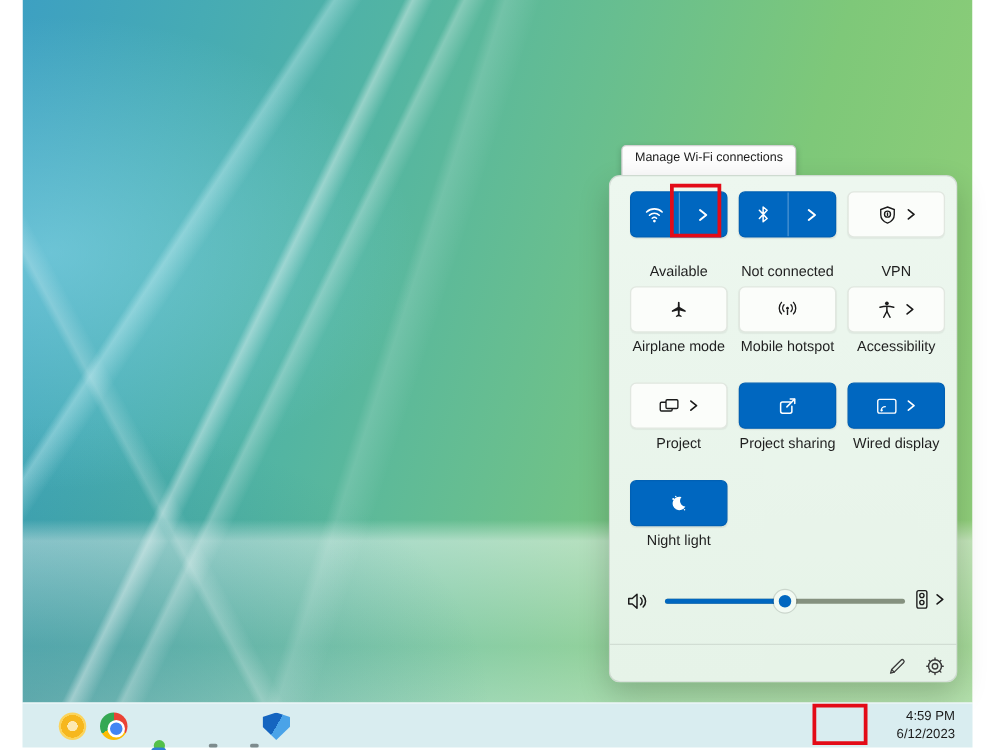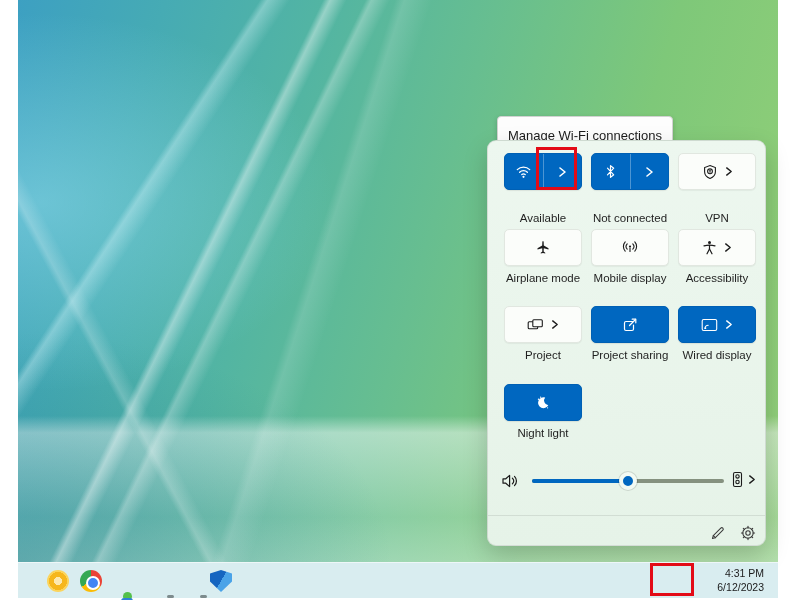--- a/index.html
+++ b/index.html
@@ -82,21 +82,21 @@
   
   .panel-divider { position:absolute; left:0; top:374px; width:100%; border-top:1px solid rgba(0,0,0,.09); }
   .footer-btn { position:absolute; top:382px; width:24px; height:20px; display:flex; align-items:center; justify-content:center; }
   .footer-pencil { left:217px; } .footer-gear { left:248px; }
 
   
   .tooltip {
     position:absolute; left:497px; top:116px; height:32px; padding:4px 10px;
     background:#fdfdfd; border:1px solid #d2d2d2; border-radius:4px;
     box-shadow:0 2px 5px rgba(0,0,0,.18);
-    font-size:13px; color:#1b1b1b; white-space:nowrap; display:flex; align-items:flex-end;
+    font-size:10px; color:#1b1b1b; white-space:nowrap; display:flex; align-items:flex-start;
   }
 
   
   .annotation { position:absolute; border:3px solid #e30b17; background:transparent; }
   .anno-wifi { left:536px; top:147px; width:41px; height:43px; }
   .anno-tray { left:650px; top:563px; width:44px; height:33px; }
 
   .white-strip-bottom { position:absolute; left:0; top:598px; width:800px; height:2px; background:#fff; }
   .white-strip-left  { position:absolute; left:0; top:0; width:18px; height:600px; background:#fff; }
   .white-strip-right { position:absolute; left:778px; top:0; width:22px; height:600px; background:#fff; }
@@ -206,21 +206,21 @@
         </svg>
       </span>
       <span class="inline-chev">
         <svg width="9" height="11" viewBox="0 0 10 12" fill="none" stroke="#1b1b1b" stroke-width="1.5" stroke-linecap="round" stroke-linejoin="round">
             <polyline points="3 2, 8 6, 3 10"></polyline>
           </svg>
       </span>
     </div>
 
     <div class="tile-label lab2 lcol1">Airplane mode</div>
-    <div class="tile-label lab2 lcol2">Mobile display</div>
+    <div class="tile-label lab2 lcol2">Mobile hotspot</div>
     <div class="tile-label lab2 lcol3">Accessibility</div>
 
     <div class="tile off col1 row3">
       <span>
         <svg width="17" height="14" viewBox="0 0 17 14" fill="none" stroke="#1b1b1b" stroke-width="1.1">
           <rect x="1.2" y="3.8" width="9.5" height="7" rx="1"></rect>
           <rect x="5.8" y="1.8" width="9.5" height="7" rx="1" fill="#fbfdfa"></rect>
         </svg>
       </span>
       <span class="inline-chev">
@@ -387,21 +387,21 @@
     <div class="tray-item" style="left:660px; width:20px">
       <span>
         <svg width="16" height="15" viewBox="0 0 19 18" fill="none" stroke="#1b1b1b" stroke-width="1.3" stroke-linecap="round" stroke-linejoin="round">
           <path d="M2 6.8 H4.8 L8.6 3.4 V14.6 L4.8 11.2 H2 Z"></path>
           <path d="M11.4 6.2 a3.6 3.6 0 0 1 0 5.6"></path>
             <path d="M13.5 4.4 a6.4 6.4 0 0 1 0 9.2"></path>
         </svg>
       </span>
     </div>
     <div class="clock" style="left:684px; width:62px">
-      <div>4:31 PM</div>
+      <div>4:59 PM</div>
       <div>6/12/2023</div>
     </div>
     <div class="tray-item" style="left:752px; width:18px">
       <span>
         <svg width="15" height="16" viewBox="0 0 16 17" fill="none" stroke="#1b1b1b" stroke-width="1.2" stroke-linecap="round" stroke-linejoin="round">
           <path d="M8 3 a4.3 4.3 0 0 1 4.3 4.3 c0 2.8 .8 3.8 1.4 4.4 H2.3 c.6 -.6 1.4 -1.6 1.4 -4.4 A4.3 4.3 0 0 1 8 3 z"></path>
           <path d="M6.7 13.6 a1.4 1.4 0 0 0 2.6 0"></path>
           <text x="10.5" y="4.6" font-size="6" fill="#1b1b1b" stroke="none" font-family="Liberation Sans, sans-serif">z</text>
         </svg>
       </span>

